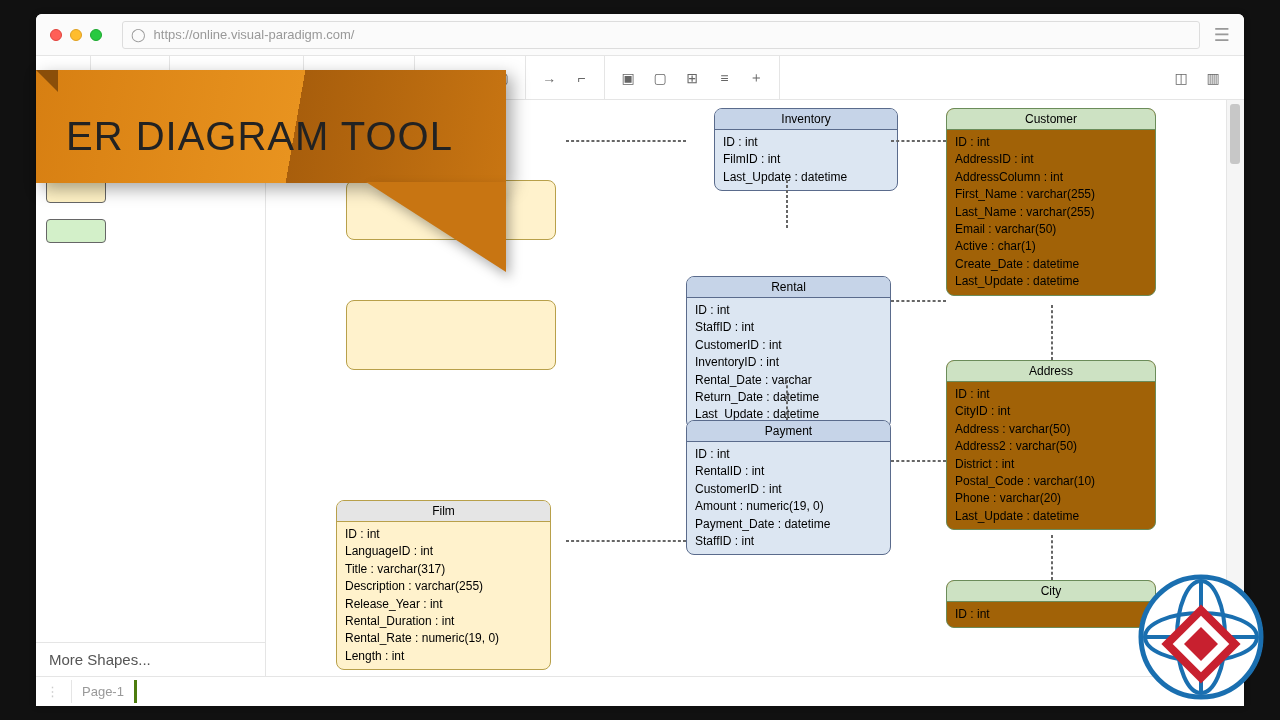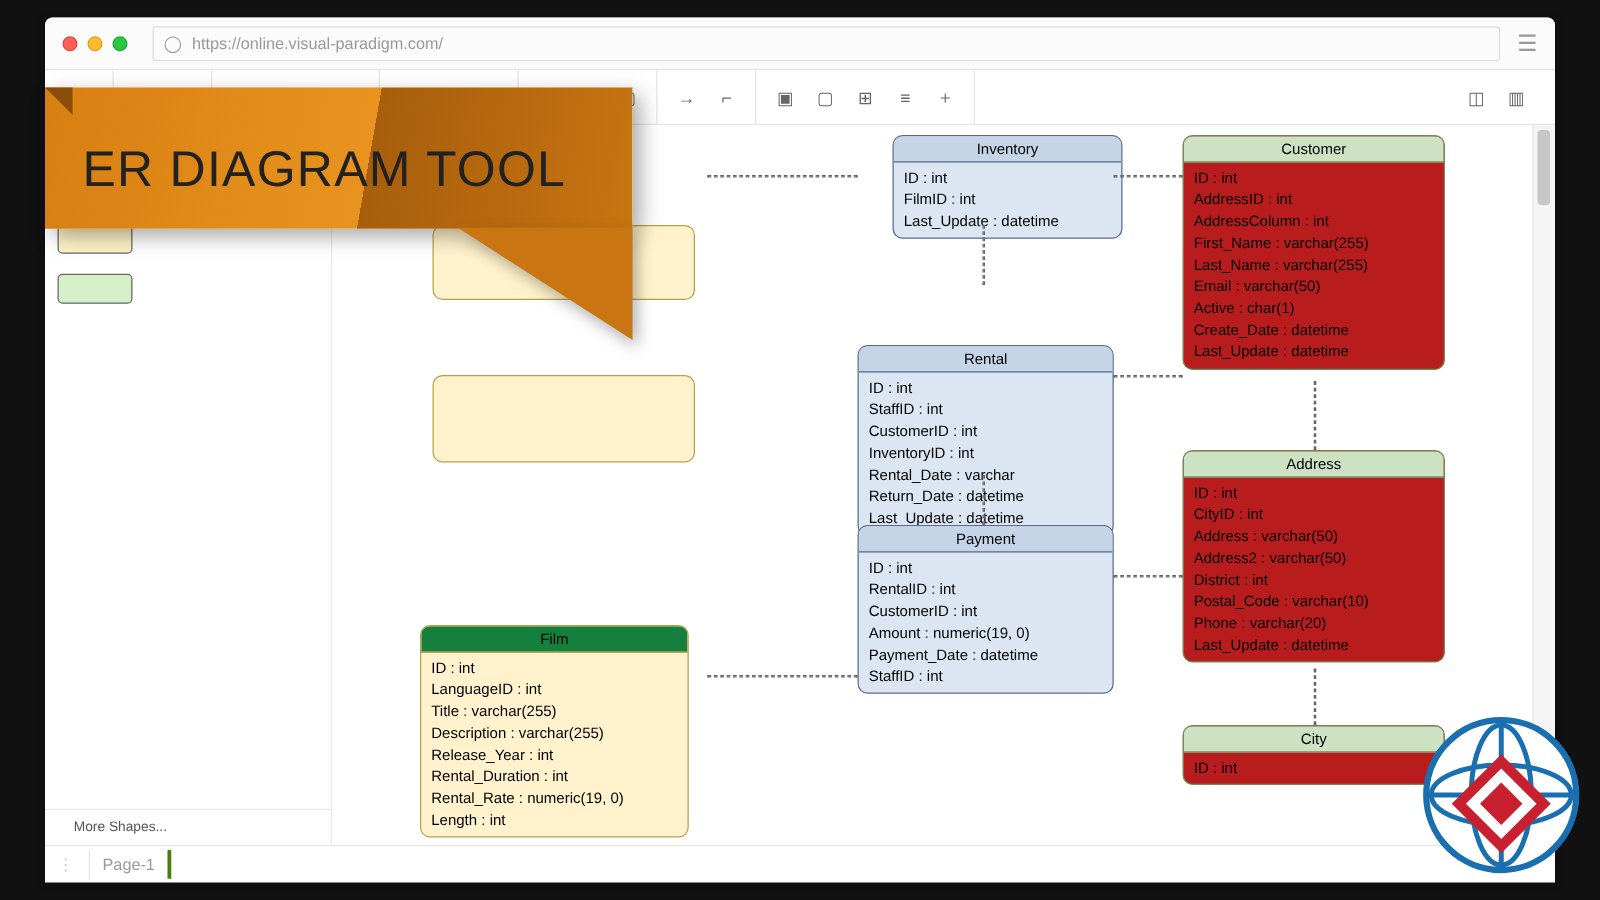--- a/index.html
+++ b/index.html
@@ -24,38 +24,38 @@
 .flex-spacer { flex: 1; }
 
 .content { display: flex; height: calc(100% - 86px - 30px); }
 .sidebar { width: 230px; border-right: 1px solid #e5e5e5; display: flex; flex-direction: column; }
 .search { margin: 8px; border: 1px solid #ddd; border-radius: 2px; height: 28px; padding: 0 8px; font-size: 13px; color: #bbb; display: flex; align-items: center; }
 .cat { padding: 6px 10px; font-size: 12px; color: #555; border-bottom: 1px solid #eee; display: flex; align-items: center; gap: 4px; }
 .cat::before { content: "▾"; font-size: 9px; color: #888; }
 .palette-item { margin: 8px 10px; width: 60px; height: 24px; border: 1px solid #666; border-radius: 4px; }
 .pal-y { background: #fff2c5; }
 .pal-g { background: #d3f0c9; }
-.more-shapes { padding: 8px 23px; font-size: 11px; color: #555; border-top: 1px solid #e5e5e5; margin-top: auto; }
+.more-shapes { padding: 8px 13px; font-size: 15px; color: #555; border-top: 1px solid #e5e5e5; margin-top: auto; }
 
 .canvas-wrap { flex: 1; position: relative; background: #fff; overflow: hidden; }
 .vscroll { position: absolute; right: 0; top: 0; bottom: 0; width: 18px; background: #f5f5f5; border-left: 1px solid #e5e5e5; }
 .vscroll-thumb { position: absolute; top: 4px; left: 3px; width: 10px; height: 60px; background: #c7c7c7; border-radius: 3px; }
 .canvas { position: absolute; inset: 0; }
 
 .entity { position: absolute; border: 1.5px solid #5a6b8c; border-radius: 8px; font-size: 12px; overflow: hidden; }
 .entity .hdr { text-align: center; padding: 3px 4px; border-bottom: 1.5px solid #5a6b8c; font-size: 12px; }
 .entity .body { padding: 4px 8px; line-height: 1.45; }
 .entity .pk { font-weight: normal; }
 .entity .fk { }
 .e-blue { background: #dce6f2; }
 .e-blue .hdr { background: #c6d4e8; }
-.e-green { background: #b91c1c; border-color: #6b8c5a; }
+.e-green { background: #a16207; border-color: #6b8c5a; }
 .e-green .hdr { background: #cde2c3; border-color: #6b8c5a; }
 .e-yellow { background: #fff2cc; border-color: #b8a04a; }
-.e-yellow .hdr { background: #15803d; border-color: #b8a04a; text-align: center; }
+.e-yellow .hdr { background: #e5e5e5; border-color: #b8a04a; text-align: center; }
 
 .conn { position: absolute; border: 1px dashed #666; }
 
 .tabbar { height: 30px; border-top: 1px solid #e5e5e5; display: flex; align-items: center; padding: 0 10px; gap: 12px; font-size: 13px; color: #888; }
 .tab { padding: 4px 10px; color: #999; border-left: 1px solid #e5e5e5; border-right: 3px solid #4d7c0f; }
 
 .banner { position: absolute; top: 70px; left: 36px; z-index: 50; }
 .banner-body { width: 470px; background: #e08a1e; background: linear-gradient(100deg, #d77f12 0%, #e8931f 55%, #a85e0c 55%, #c87512 100%); color: #222; padding: 28px 30px 24px; box-shadow: 6px 6px 16px rgba(0,0,0,.35); }
 .banner-free { font: 800 145px/1 Arial, sans-serif; letter-spacing: -6px; color: #222; }
 .banner-sub { font-size: 40px; font-weight: 300; letter-spacing: 1px; color: #222; margin-top: 16px; }
@@ -215,21 +215,21 @@
             <div class="hdr">City</div>
             <div class="body">
               <div class="pk">ID : int</div>
             </div>
           </div>
           <div class="entity e-yellow" style="left: 70px; top: 400px; width: 215px;">
             <div class="hdr">Film</div>
             <div class="body">
               <div class="pk">ID : int</div>
               <div class="fk">LanguageID : int</div>
-              <div>Title : varchar(255)</div>
+              <div>Title : varchar(317)</div>
               <div>Description : varchar(255)</div>
               <div>Release_Year : int</div>
               <div>Rental_Duration : int</div>
               <div>Rental_Rate : numeric(19, 0)</div>
               <div>Length : int</div>
             </div>
           </div>
           <div class="entity e-yellow" style="left: 80px; top: 80px; width: 210px; height: 60px;"></div>
           <div class="entity e-yellow" style="left: 80px; top: 200px; width: 210px; height: 70px;"></div>
           <div class="conn" style="left: 625px; top: 40px; width: 55px; height: 0px;"></div>

